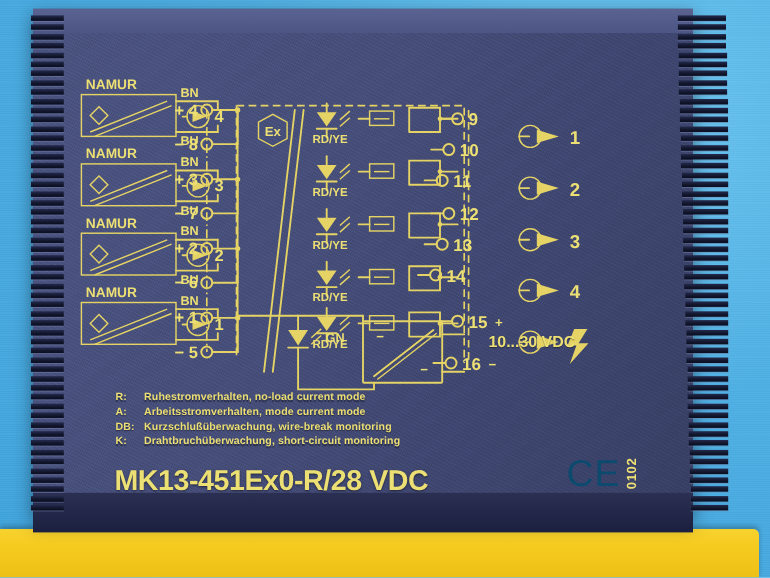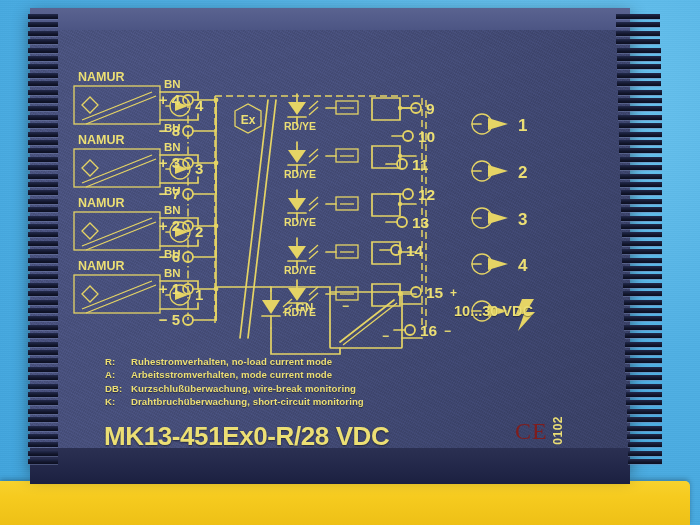--- a/index.html
+++ b/index.html
@@ -100,29 +100,29 @@
   .model-line{
     position:absolute;left:104px;top:418px;width:500px;height:36px;
     display:flex;align-items:center;
   }
   .model-text{
     font-size:26px;font-weight:bold;color:#ecdf74;letter-spacing:-.4px;
     text-shadow:0 1px 2px rgba(0,0,0,.5);
     white-space:nowrap;
   }
   .ce-wrap{position:absolute;left:515px;top:414px;display:flex;align-items:flex-start;}
-  .ce-mark{font-size:24px;line-height:34px;color:#7f1d1d;font-weight:400;letter-spacing:1px;
-           font-family:Liberation Serif, serif;}
+  .ce-mark{font-size:34px;line-height:34px;color:#0c4a6e;font-weight:400;letter-spacing:1px;
+           font-family:Liberation Sans, sans-serif;}
   .ce-num{
     font-size:12px;font-weight:bold;color:#ecdf74;
     writing-mode:vertical-rl;transform:rotate(180deg);
     margin-left:3px;margin-top:2px;letter-spacing:.5px;
   }
   .vdc-label{
-    position:absolute;left:454px;top:303px;font-size:14.5px;font-weight:bold;
+    position:absolute;left:444px;top:303px;font-size:14.5px;font-weight:bold;
     color:#ecdf74;text-shadow:0 1px 1px rgba(0,0,0,.4);white-space:nowrap;
   }
   
   .silk, .legend-block, .model-line, .ce-wrap, .vdc-label{
     filter:blur(.25px);
   }
 </style>
 </head>
 <body>
 

